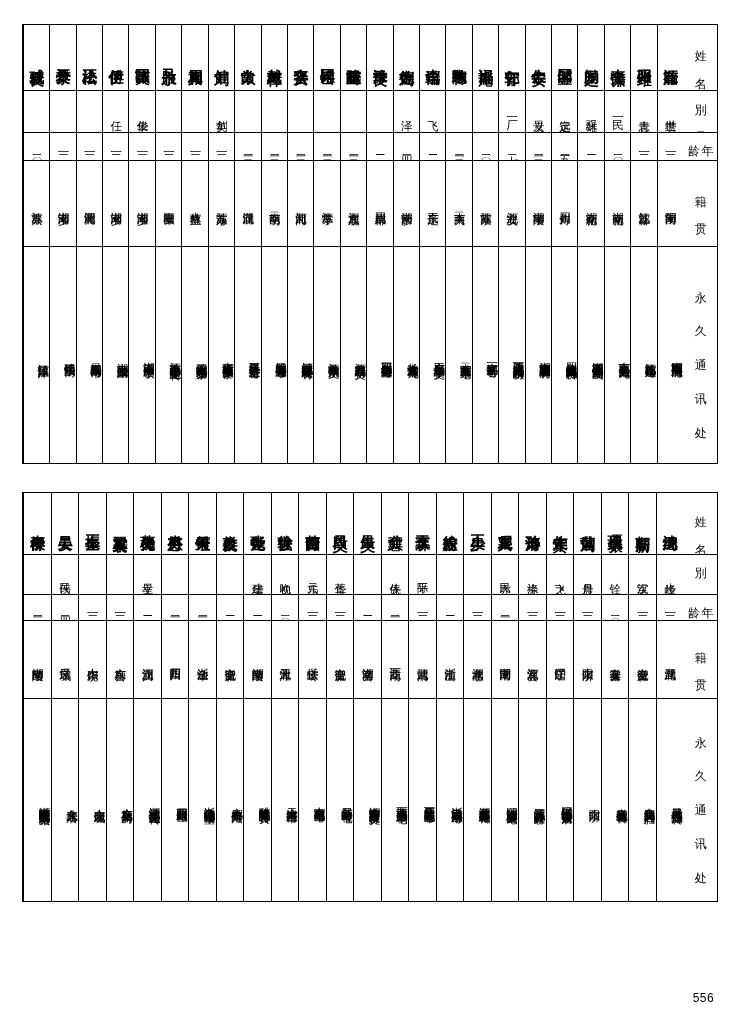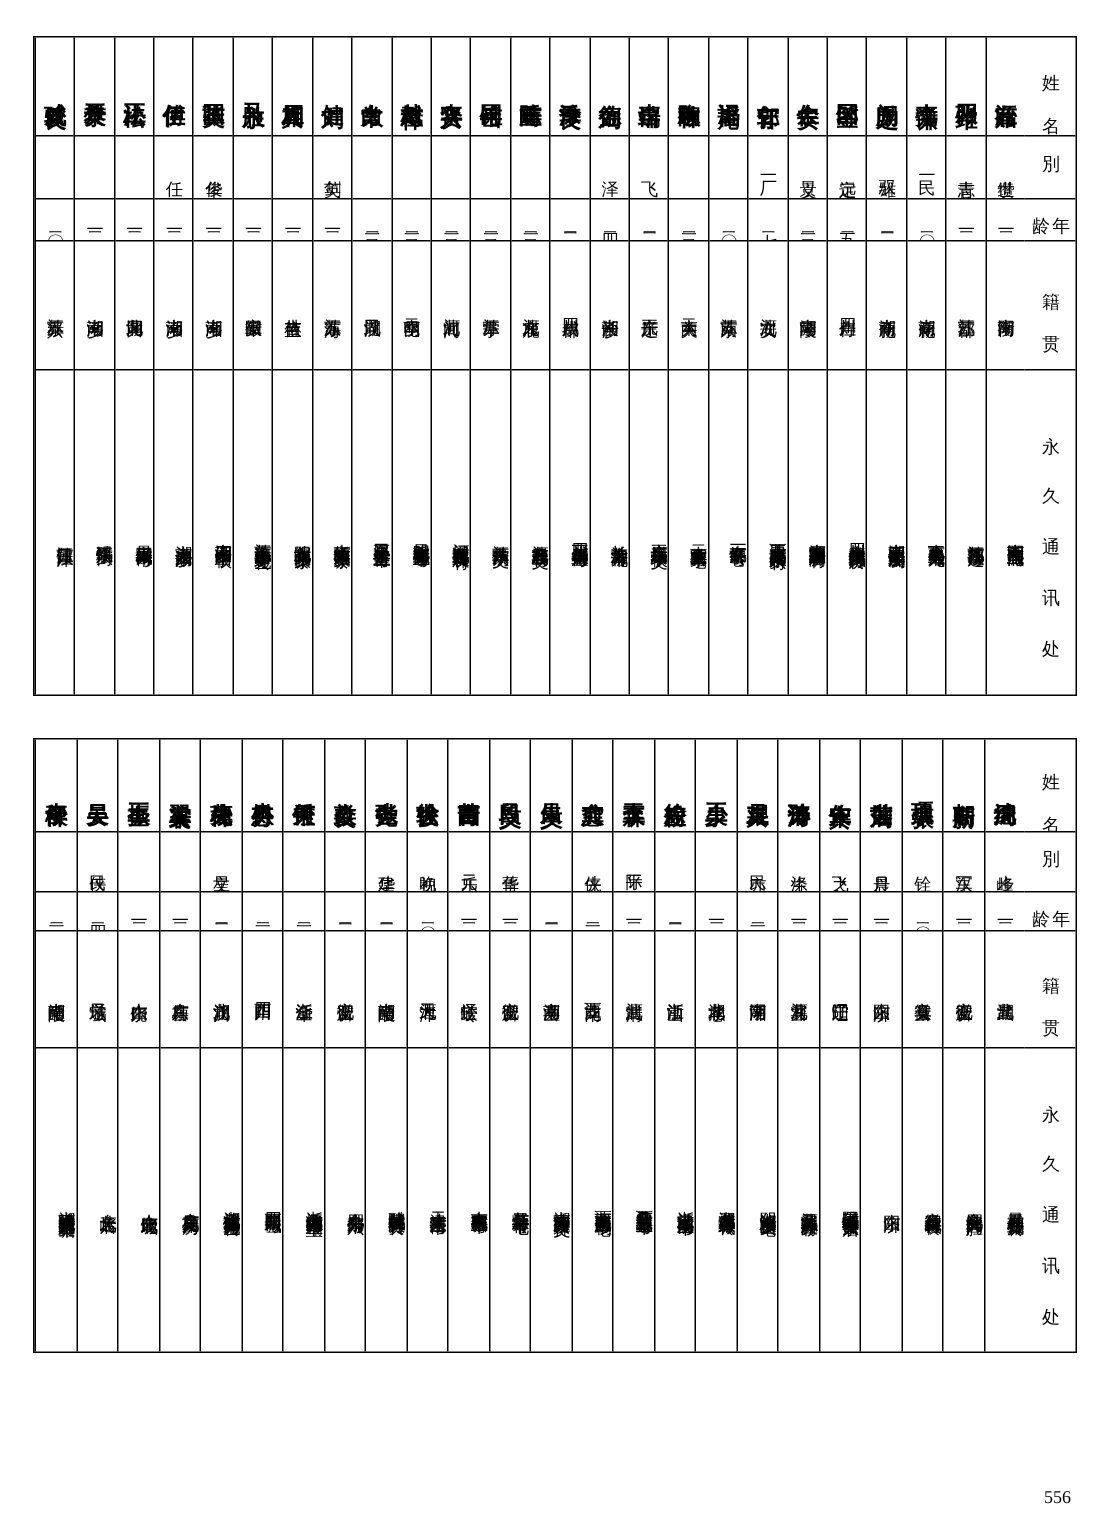--- a/index.html
+++ b/index.html
@@ -77,21 +77,21 @@
     font-weight: 400;
   }
   .label-col .r-name { font-size: 12px; font-weight: 400; }
   .label-col .r-addr { align-items: center; padding-top: 0; letter-spacing: 10px; }
 
   .page-number {
     position: absolute;
     right: 26px;
     bottom: 18px;
     font-size: 12px;
-    font-family: Liberation Serif, serif;
+    font-family: Liberation Mono, monospace;
     color: #000;
   }
   .empty { }
 </style>
 </head>
 <body>
 
 <div class="page">
 
   <div class="table-block block-top" id="table-top">

